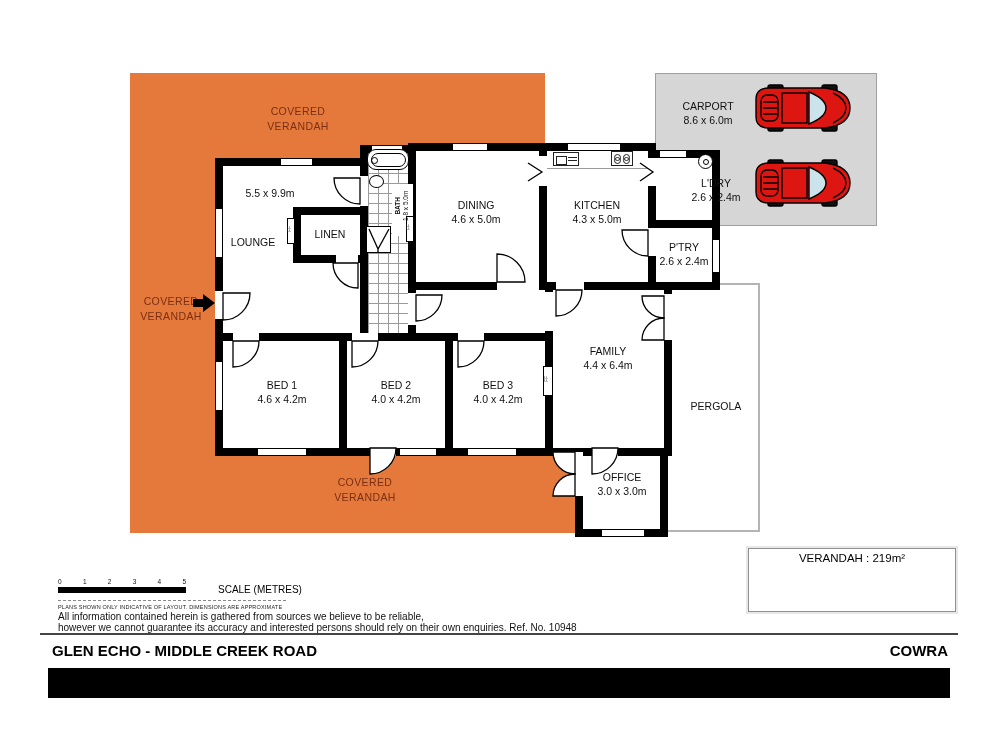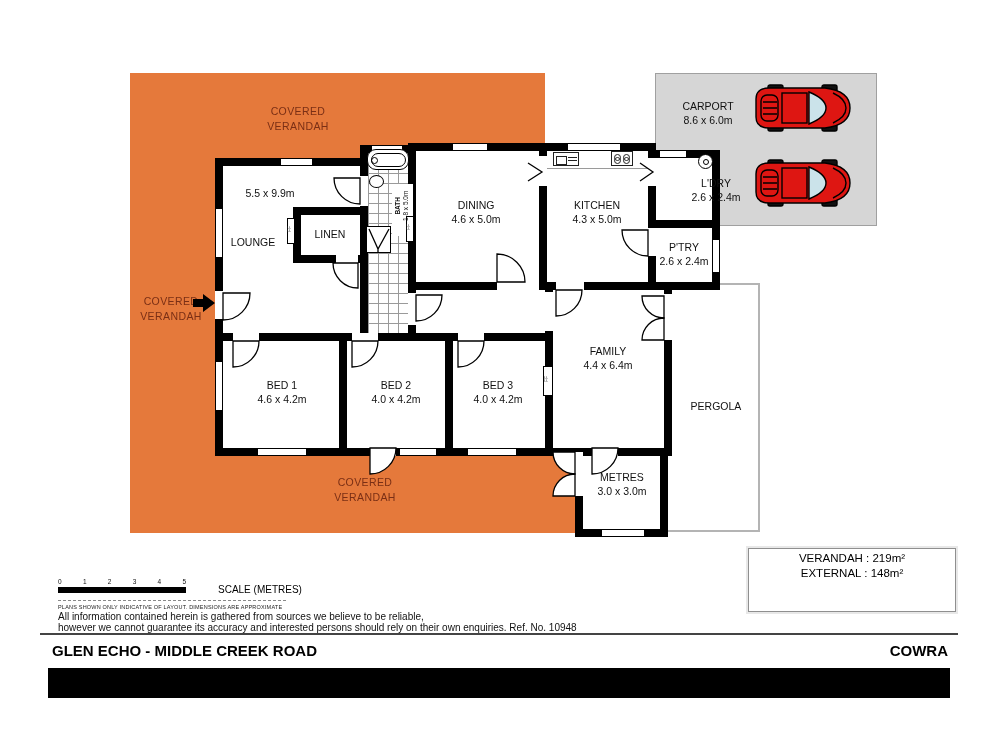--- a/index.html
+++ b/index.html
@@ -227,21 +227,21 @@
     </div>
   <div class="rlabel" style="left:354px;top:378px;width:84px">
       <span>BED 2</span>
       <span>4.0 x 4.2m</span>
     </div>
   <div class="rlabel" style="left:456px;top:378px;width:84px">
       <span>BED 3</span>
       <span>4.0 x 4.2m</span>
     </div>
   <div class="rlabel" style="left:582px;top:470px;width:80px">
-      <span>METRES</span>
+      <span>OFFICE</span>
       <span>3.0 x 3.0m</span>
     </div>
   <div class="rlabel" style="left:676px;top:399px;width:80px">
       <span>PERGOLA</span>
     </div>
   <div class="rlabel" style="left:668px;top:99px;width:80px">
       <span>CARPORT</span>
       <span>8.6 x 6.0m</span>
     </div>
 
@@ -290,20 +290,19 @@
   <div class="abs" style="left:218px;top:584px;font-size:10px;font-weight:normal">SCALE (METRES)</div>
   <div class="abs" style="left:58px;top:600px;width:228px;border-top:1px dashed #888"></div>
 
   <div class="note-sm" style="left:58px;top:604px">PLANS SHOWN ONLY INDICATIVE OF LAYOUT.  DIMENSIONS ARE APPROXIMATE</div>
   <div class="note" style="left:58px;top:611px">All information contained herein is gathered from sources we believe to be reliable,</div>
   <div class="note" style="left:58px;top:622px">however we cannot guarantee its accuracy and interested persons should rely on their own enquiries. Ref. No. 10948</div>
   <div class="abs" style="left:40px;top:633px;width:918px;height:1.5px;background:#444"></div>
 
   <div class="areas" style="left:748px;top:548px;width:206px;height:62px">
     <div class="r">VERANDAH  : 219m²</div>
-    <div class="r">EXTERNAL : 148m²</div>
   </div>
 
   <div class="ftitle" style="left:52px;top:642px">GLEN ECHO - MIDDLE CREEK ROAD</div>
   <div class="ftitle" style="right:52px;top:642px;text-align:right">COWRA</div>
   <div class="abs" style="left:48px;top:668px;width:902px;height:30px;background:#000"></div>
 
 </div>
 
 </body></html>

